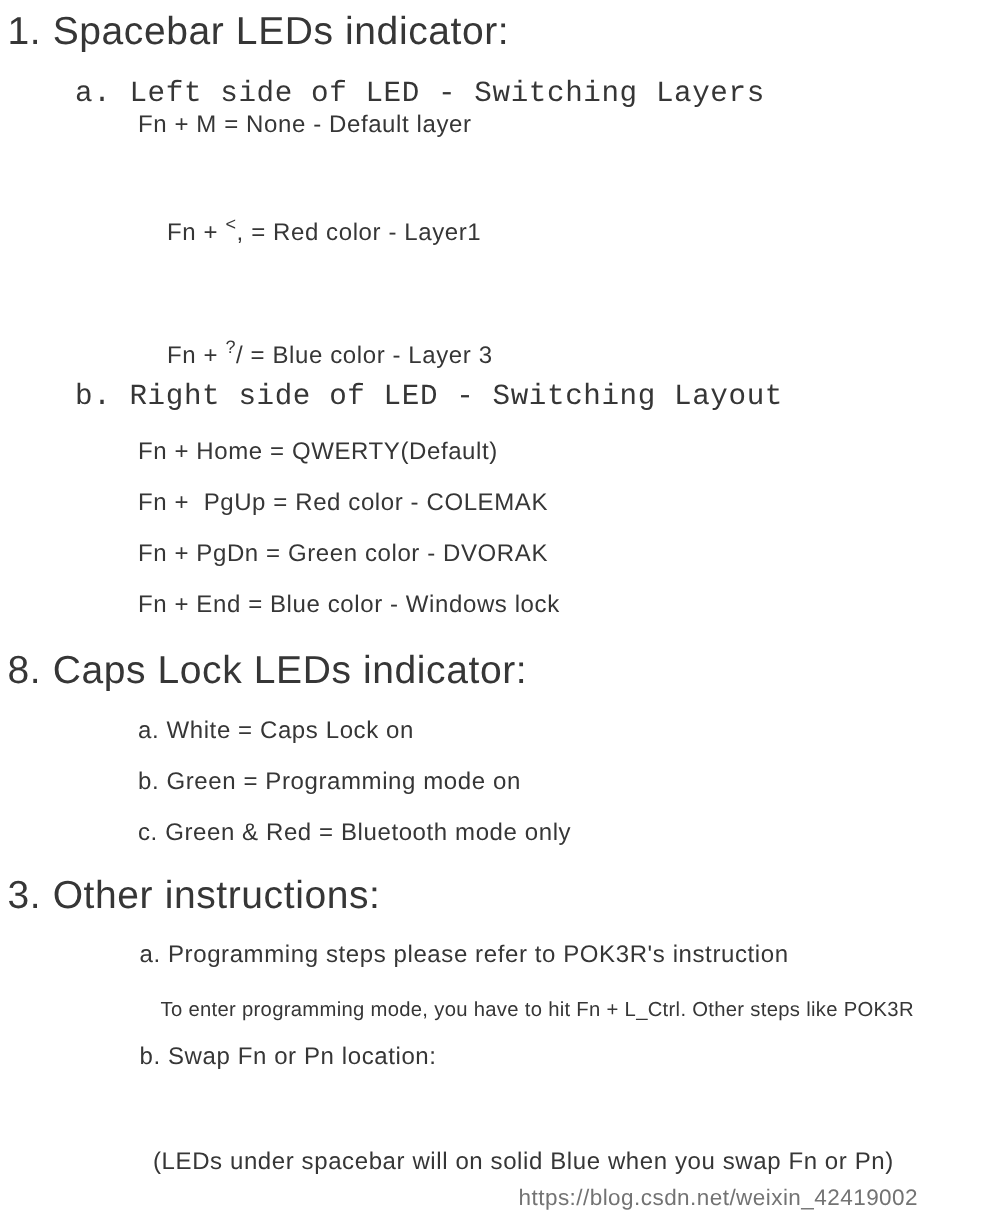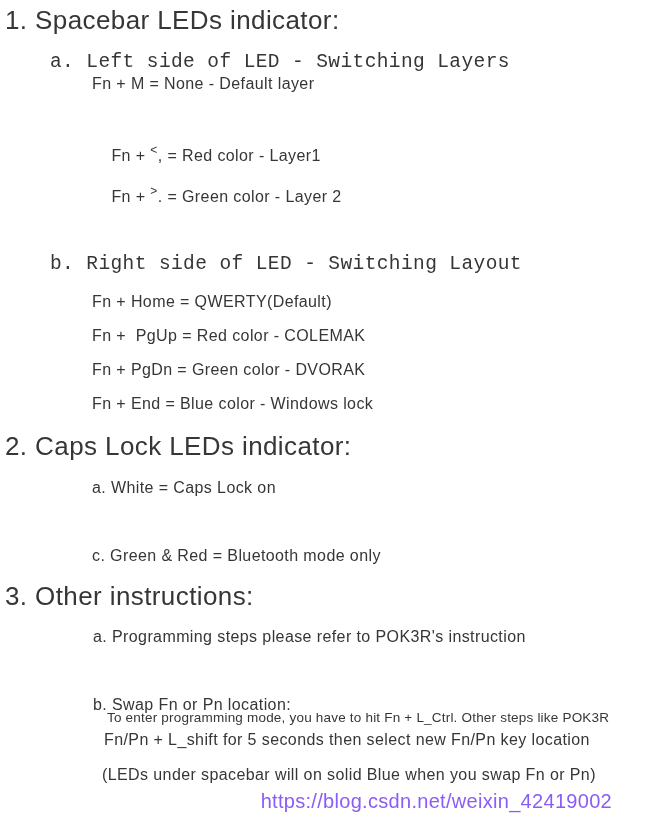--- a/index.html
+++ b/index.html
@@ -30,80 +30,79 @@
     letter-spacing: 0.4px;
     font-family: Liberation Mono, monospace;
   }
   .body-line {
     font-size: 16px;
     letter-spacing: 0.4px;
   }
   .small-line {
     font-size: 13.5px;
     letter-spacing: 0.2px;
-    margin-top: 45px;
   }
   .sup {
     display: inline-block;
     font-size: 12px;
     position: relative;
     top: -7px;
   }
   .watermark {
     position: absolute;
-    font-size: 20px;
+    font-size: 15px;
     letter-spacing: 0.3px;
-    color: #8b5cf6;
+    color: #737373;
     white-space: pre;
   }
 </style>
 </head>
 <body>
 
 <div class="page">
 
   <div class="line h1" style="top:7px;left:5px">1. Spacebar LEDs indicator:</div>
 
   <div class="line h2" style="top:53px;left:50px">a. Left side of LED - Switching Layers</div>
 
   <div class="line body-line" style="top:76px;left:92px">Fn + M = None - Default layer</div>
 
   <div class="line body-line" style="top:132px;left:92px">
     <span>Fn + </span><span class="sup">&lt;</span><span>,</span><span> = Red color - Layer1</span>
   </div>
 
-  <div class="line body-line" style="top:173px;left:92px">
-    <span>Fn + </span><span class="sup">&gt;</span><span>.</span><span> = Green color - Layer 2</span>
+
+  <div class="line body-line" style="top:214px;left:92px">
+    <span>Fn + </span><span class="sup">?</span><span>/</span><span> = Blue color - Layer 3</span>
   </div>
-
 
   <div class="line body-line" style="top:294px;left:92px">Fn + Home = QWERTY(Default)</div>
 
   <div class="line h2" style="top:255px;left:50px">b. Right side of LED - Switching Layout</div>
 
   <div class="line body-line" style="top:328px;left:92px">Fn +  PgUp = Red color - COLEMAK</div>
 
   <div class="line body-line" style="top:396px;left:92px">Fn + End = Blue color - Windows lock</div>
 
   <div class="line body-line" style="top:362px;left:92px">Fn + PgDn = Green color - DVORAK</div>
 
-  <div class="line h1" style="top:433px;left:5px">2. Caps Lock LEDs indicator:</div>
+  <div class="line h1" style="top:433px;left:5px">8. Caps Lock LEDs indicator:</div>
 
   <div class="line body-line" style="top:480px;left:92px">a. White = Caps Lock on</div>
 
+  <div class="line body-line" style="top:514px;left:92px">b. Green = Programming mode on</div>
 
   <div class="line body-line" style="top:548px;left:92px">c. Green &amp; Red = Bluetooth mode only</div>
 
   <div class="line h1" style="top:583px;left:5px">3. Other instructions:</div>
 
   <div class="line body-line" style="top:629px;left:93px">a. Programming steps please refer to POK3R's instruction</div>
 
   <div class="line small-line" style="top:666px;left:107px">To enter programming mode, you have to hit Fn + L_Ctrl. Other steps like POK3R</div>
 
   <div class="line body-line" style="top:697px;left:93px">b. Swap Fn or Pn location:</div>
 
-  <div class="line body-line" style="top:732px;left:104px">Fn/Pn + L_shift for 5 seconds then select new Fn/Pn key location</div>
 
   <div class="line body-line" style="top:767px;left:102px">(LEDs under spacebar will on solid Blue when you swap Fn or Pn)</div>
 
   <div class="watermark" style="top:790px;right:12px">https://blog.csdn.net/weixin_42419002</div>
 
 </div>
 
 </body></html>

